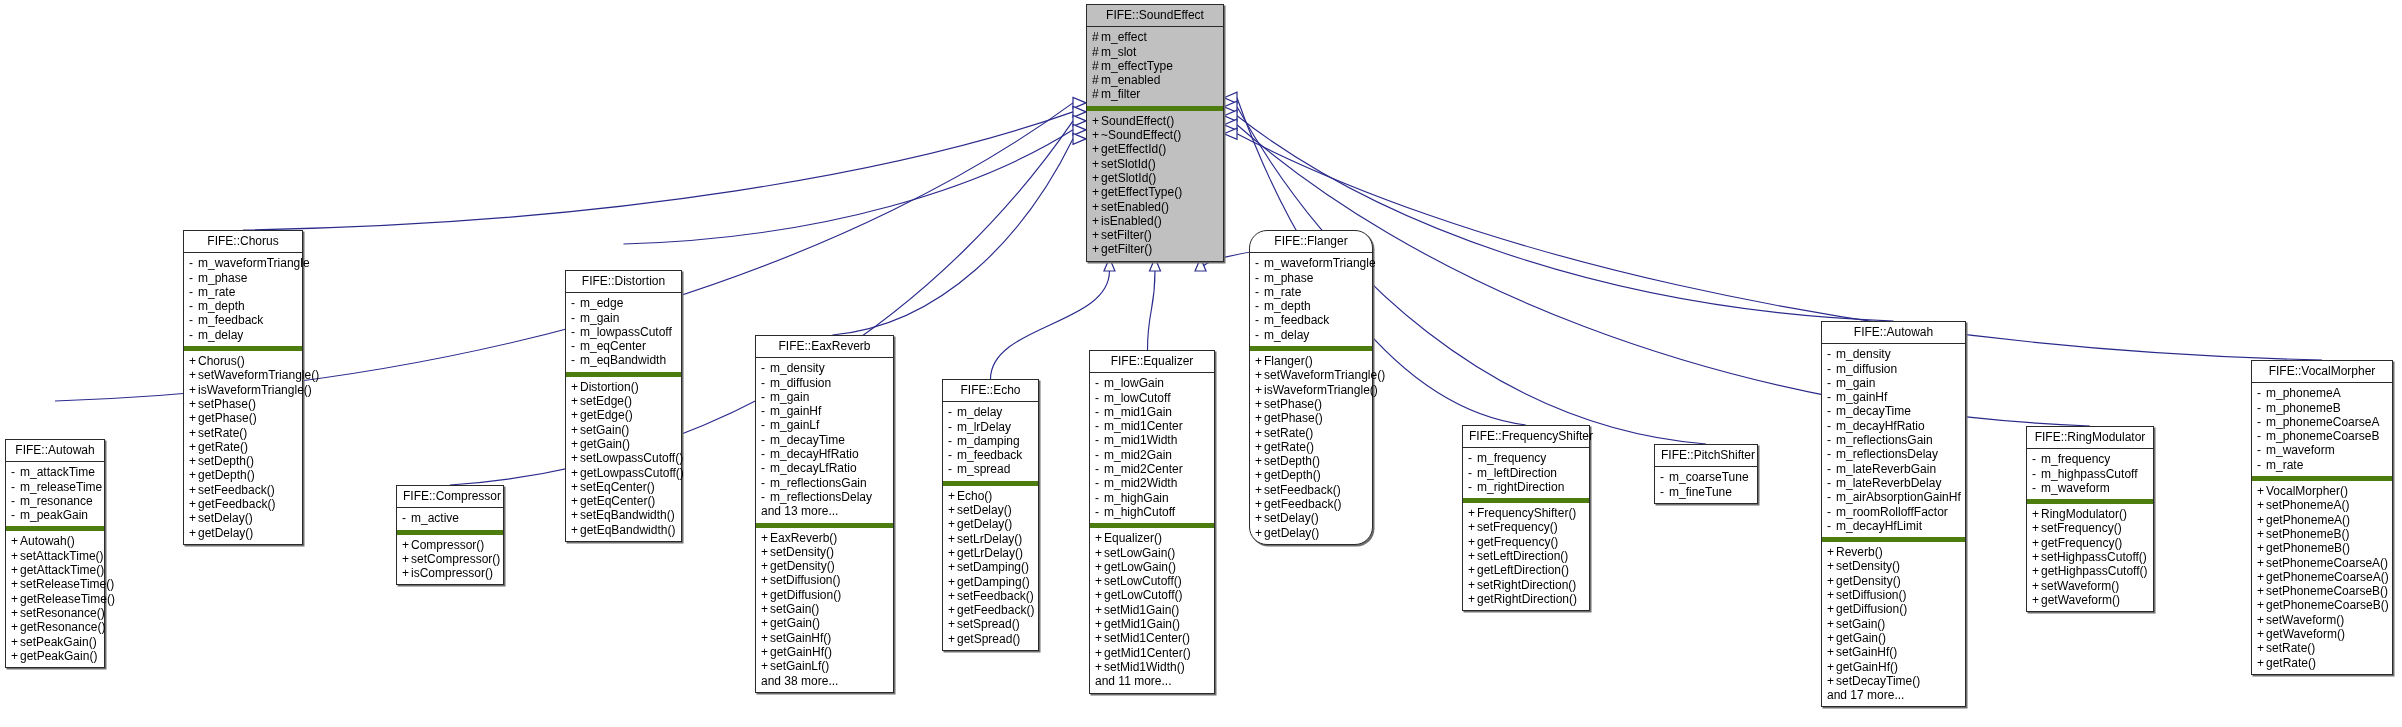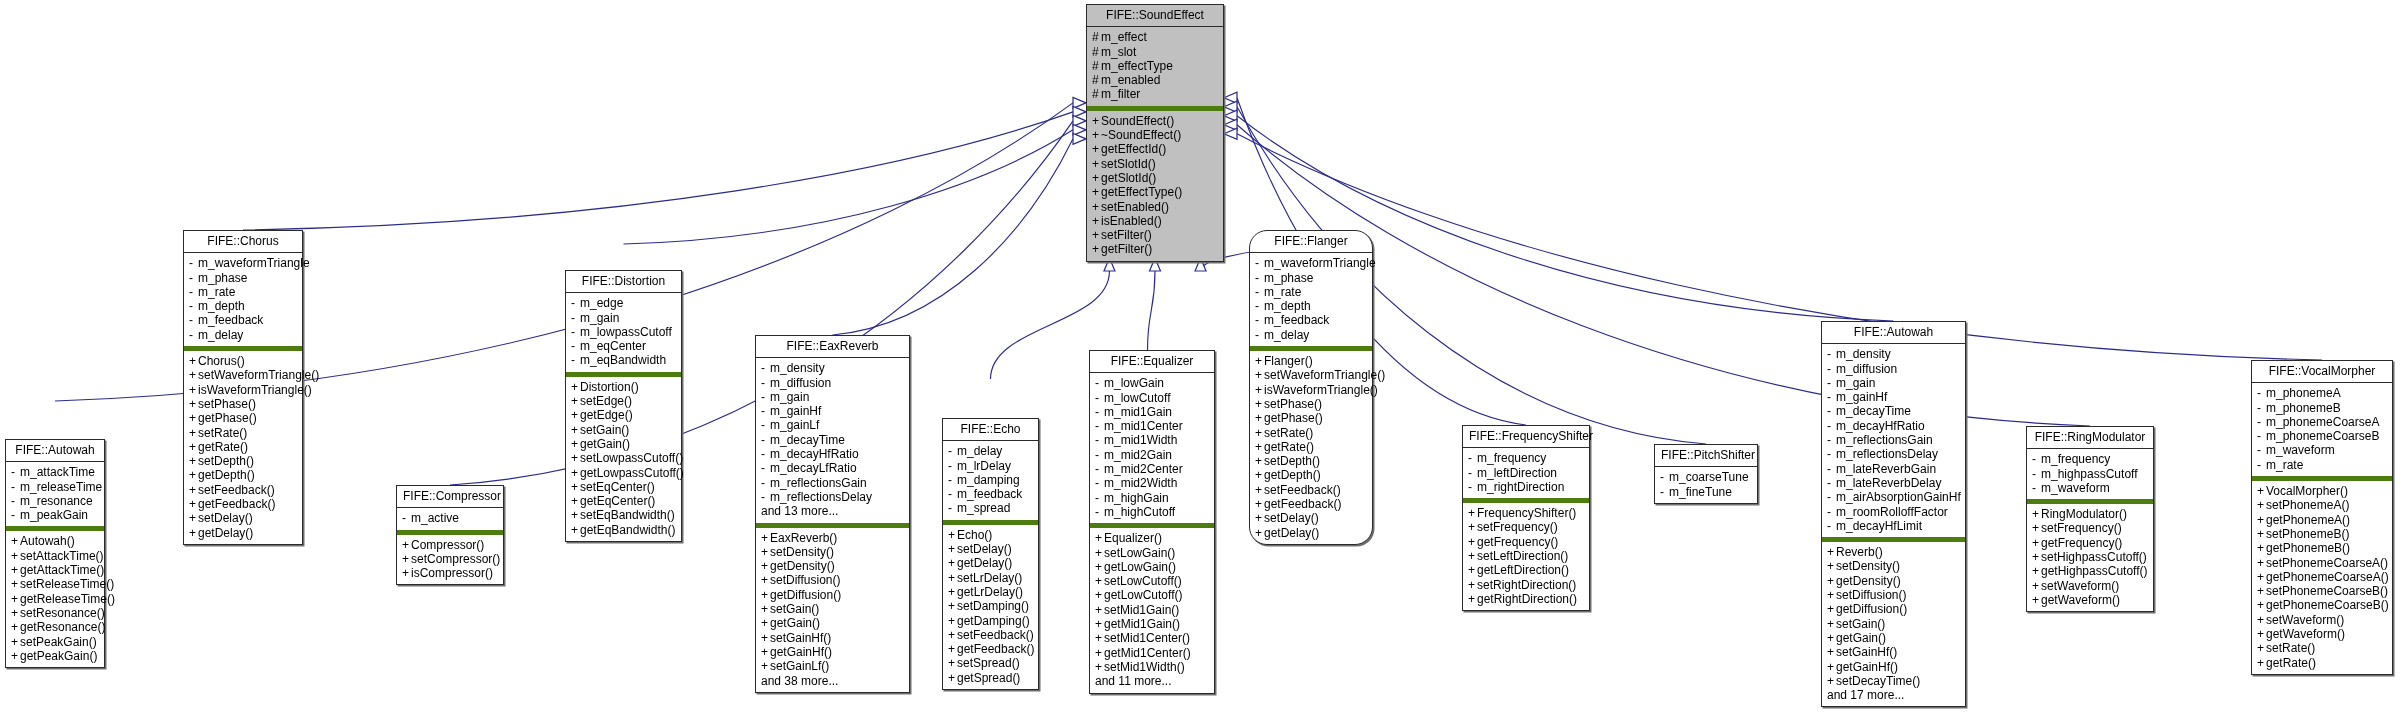--- a/index.html
+++ b/index.html
@@ -185,21 +185,21 @@
           <div class="row"><span class="sigil">+</span>setGain()</div>
           <div class="row"><span class="sigil">+</span>getGain()</div>
           <div class="row"><span class="sigil">+</span>setLowpassCutoff()</div>
           <div class="row"><span class="sigil">+</span>getLowpassCutoff()</div>
           <div class="row"><span class="sigil">+</span>setEqCenter()</div>
           <div class="row"><span class="sigil">+</span>getEqCenter()</div>
           <div class="row"><span class="sigil">+</span>setEqBandwidth()</div>
           <div class="row"><span class="sigil">+</span>getEqBandwidth()</div>
         </div>
       </div>
-      <div class="node" id="node-eaxreverb" style="left: 755px; top: 335px; width: 155px;">
+      <div class="node" id="node-eaxreverb" style="left: 755px; top: 335px; width: 139px;">
         <div class="title">FIFE::EaxReverb</div>
         <div class="compartment">
           <div class="row"><span class="sigil">-</span>m_density</div>
           <div class="row"><span class="sigil">-</span>m_diffusion</div>
           <div class="row"><span class="sigil">-</span>m_gain</div>
           <div class="row"><span class="sigil">-</span>m_gainHf</div>
           <div class="row"><span class="sigil">-</span>m_gainLf</div>
           <div class="row"><span class="sigil">-</span>m_decayTime</div>
           <div class="row"><span class="sigil">-</span>m_decayHfRatio</div>
           <div class="row"><span class="sigil">-</span>m_decayLfRatio</div>
@@ -214,21 +214,21 @@
           <div class="row"><span class="sigil">+</span>setDiffusion()</div>
           <div class="row"><span class="sigil">+</span>getDiffusion()</div>
           <div class="row"><span class="sigil">+</span>setGain()</div>
           <div class="row"><span class="sigil">+</span>getGain()</div>
           <div class="row"><span class="sigil">+</span>setGainHf()</div>
           <div class="row"><span class="sigil">+</span>getGainHf()</div>
           <div class="row"><span class="sigil">+</span>setGainLf()</div>
           <div class="row more">and 38 more...</div>
         </div>
       </div>
-      <div class="node" id="node-echo" style="left: 942px; top: 379px; width: 97px; margin-top: 39px;">
+      <div class="node" id="node-echo" style="left: 942px; top: 379px; width: 97px;">
         <div class="title">FIFE::Echo</div>
         <div class="compartment">
           <div class="row"><span class="sigil">-</span>m_delay</div>
           <div class="row"><span class="sigil">-</span>m_lrDelay</div>
           <div class="row"><span class="sigil">-</span>m_damping</div>
           <div class="row"><span class="sigil">-</span>m_feedback</div>
           <div class="row"><span class="sigil">-</span>m_spread</div>
         </div>
         <div class="compartment">
           <div class="row"><span class="sigil">+</span>Echo()</div>

